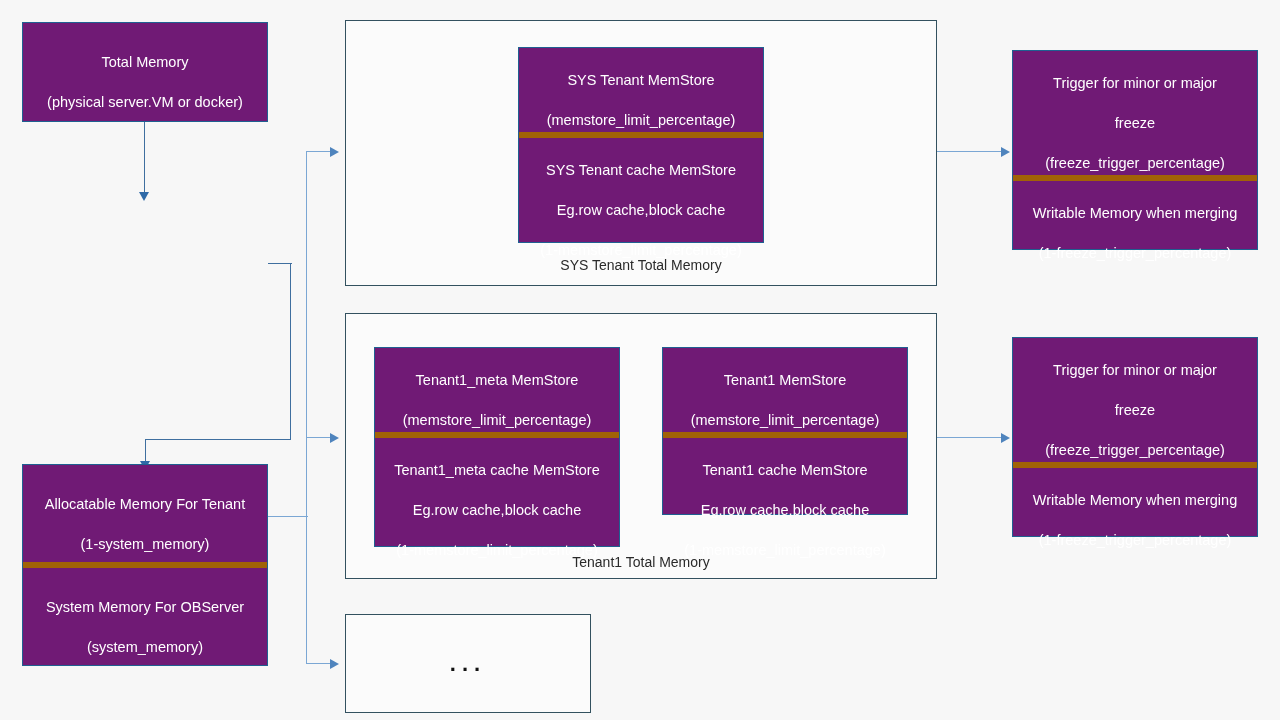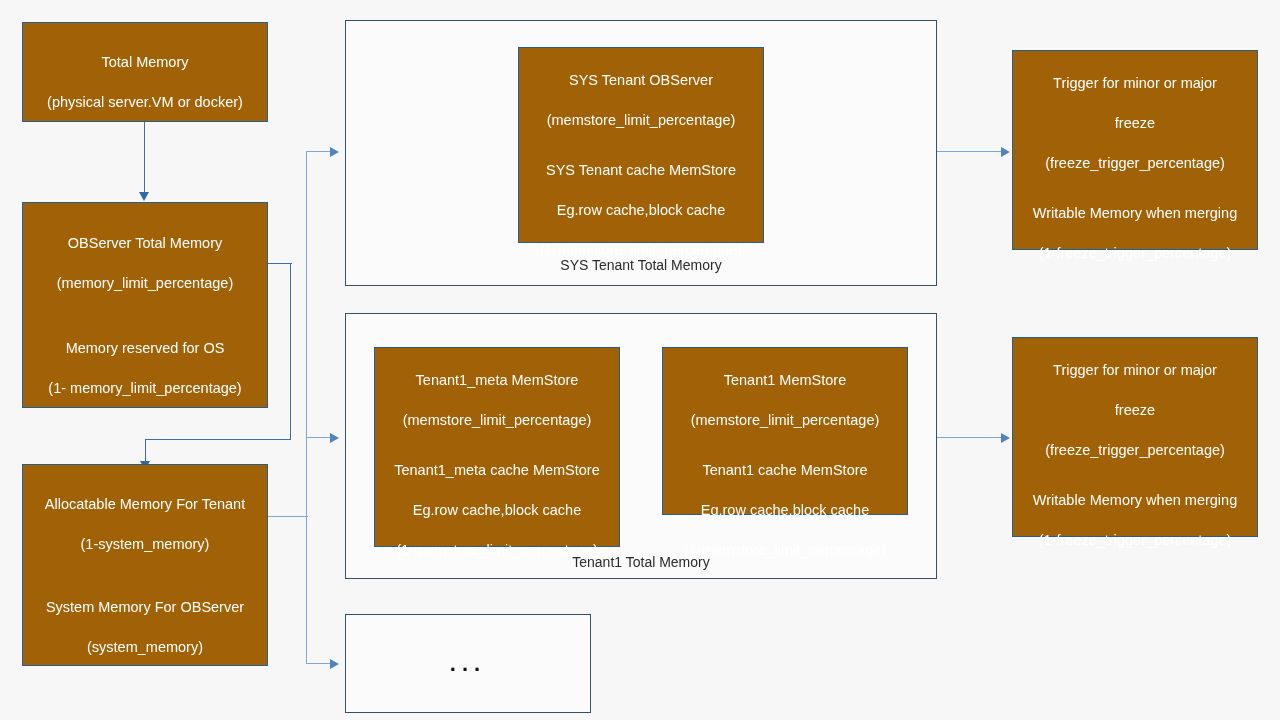--- a/index.html
+++ b/index.html
@@ -7,21 +7,21 @@
     width:1280px;height:720px;
     background:#f7f7f7;
     font-family:"Liberation Sans","DejaVu Sans",sans-serif;
     overflow:hidden;
   }
   #canvas{position:relative;width:1280px;height:720px;}
 
   
   .block{
     position:absolute;
-    background:#a16207;
+    background:#701a75;
     border:1px solid #1f6091;
     box-sizing:border-box;
     display:flex;flex-direction:column;
   }
   .cell{
     flex:1 1 auto;
     display:flex;align-items:center;justify-content:center;
     text-align:center;
     color:#ffffff;
     font-size:14.5px;
@@ -84,34 +84,20 @@
       <span>
         <span>Total Memory</span><br>
         <span>(physical server.VM or docker)</span>
       </span>
     </div>
   </div>
 
   <div class="conn v" style="left:144px;top:122px;height:72px;"></div>
   <div class="arrow down" style="left:139px;top:192px;"></div>
 
-  <div class="block" style="left:22px;top:202px;width:246px;height:206px;">
-    <div class="cell">
-      <span>
-        <span>OBServer Total Memory</span><br>
-        <span>(memory_limit_percentage)</span>
-      </span>
-    </div>
-    <div class="cell div">
-      <span>
-        <span>Memory reserved for OS</span><br>
-        <span>(1- memory_limit_percentage)</span>
-      </span>
-    </div>
-  </div>
 
   <div class="conn h" style="left:268px;top:263px;width:24px;"></div>
   <div class="conn v" style="left:290px;top:263px;height:177px;"></div>
   <div class="conn h" style="left:145px;top:439px;width:146px;"></div>
   <div class="conn v" style="left:145px;top:439px;height:25px;"></div>
   <div class="arrow down" style="left:140px;top:461px;"></div>
 
   <div class="block" style="left:22px;top:464px;width:246px;height:202px;">
     <div class="cell">
       <span>
@@ -136,21 +122,21 @@
   <div class="conn h lite" style="left:306px;top:437px;width:30px;"></div>
   <div class="arrow right lite" style="left:330px;top:433px;"></div>
 
   <div class="conn h lite" style="left:306px;top:663px;width:30px;"></div>
   <div class="arrow right lite" style="left:330px;top:659px;"></div>
 
   <div class="group" style="left:345px;top:20px;width:592px;height:266px;">
     <div class="block" style="left:172px;top:26px;width:246px;height:196px;">
       <div class="cell">
         <span>
-          <span>SYS Tenant OBServer</span><br>
+          <span>SYS Tenant MemStore</span><br>
           <span>(memstore_limit_percentage)</span>
         </span>
       </div>
       <div class="cell div">
         <span>
           <span>SYS Tenant cache MemStore</span><br>
           <span>Eg.row cache,block cache</span><br>
           <span>(1-memstore_limit_percentage)</span>
         </span>
       </div>

